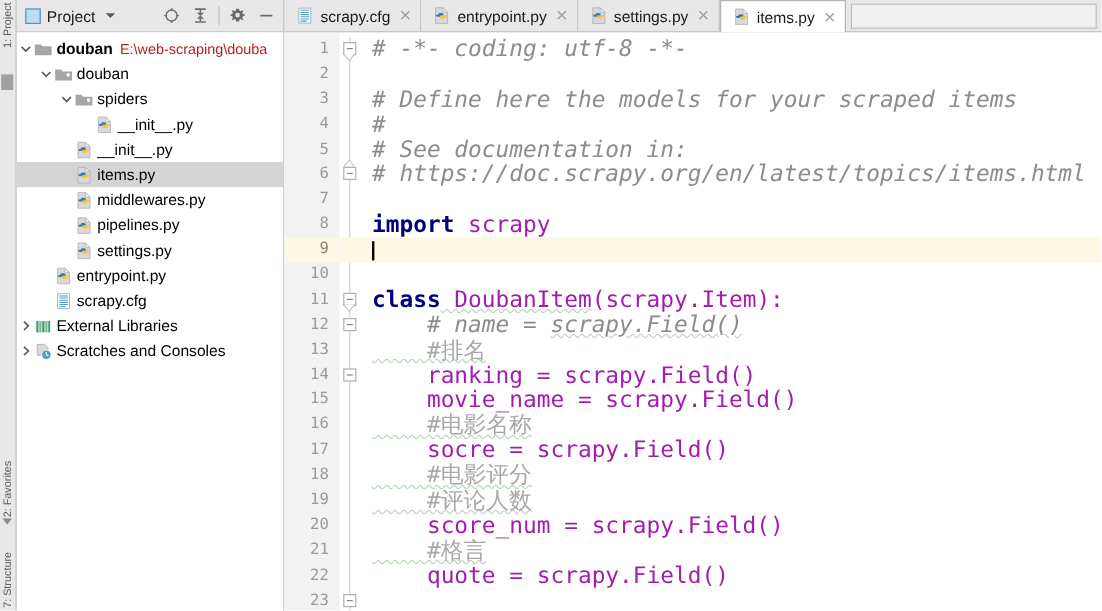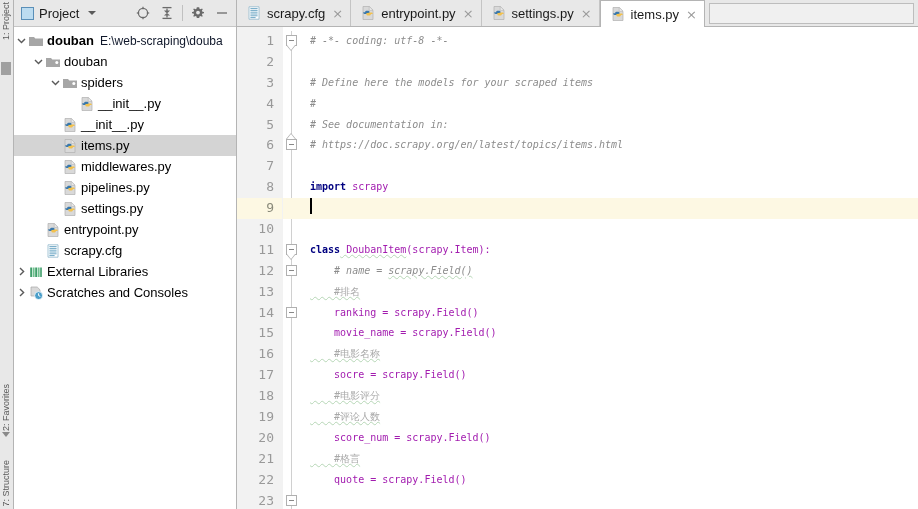--- a/index.html
+++ b/index.html
@@ -123,21 +123,21 @@
     padding-right: 2px;
   }
   .trow.selected { background: #d4d4d4; }
   .twist {
     width: 14px; height: 21px;
     display: inline-flex; align-items: center; justify-content: center;
     flex: 0 0 14px;
   }
   .twist svg { display: block; }
   .tlabel { margin-left: 3px; }
-  .tpath { color: #0f172a; margin-left: 6px; font-size: 12px; }
+  .tpath { color: #b91c1c; margin-left: 6px; font-size: 12px; }
   .bold { font-weight: bold; }
   .ticon { width: 16px; height: 16px; flex: 0 0 16px; display:inline-block; }
 
   
   .panel-scroll {
     position: absolute; right: 0; top: 27px; width: 4px; bottom: 0;
     background: transparent;
   }
 
   
@@ -275,21 +275,21 @@
   }
 
   .code {
     flex: 1;
     position: relative;
     background: #ffffff;
     padding-top: 4px;
     box-sizing: border-box;
     overflow: hidden;
     font-family: "DejaVu Sans Mono", monospace;
-    font-size: 10px;
+    font-size: 19px;
   }
   .cline {
     height: 20.9px; line-height: 20.9px;
     white-space: pre;
     padding-left: 9px;
   }
   .cline.cur { background: #fdf8e3; }
   .tok-com { color: #8c8c8c; font-style: italic; }
   .tok-com-cn { color: #a8a8a8; }
   .tok-kw { color: #000080; font-weight: bold; }

